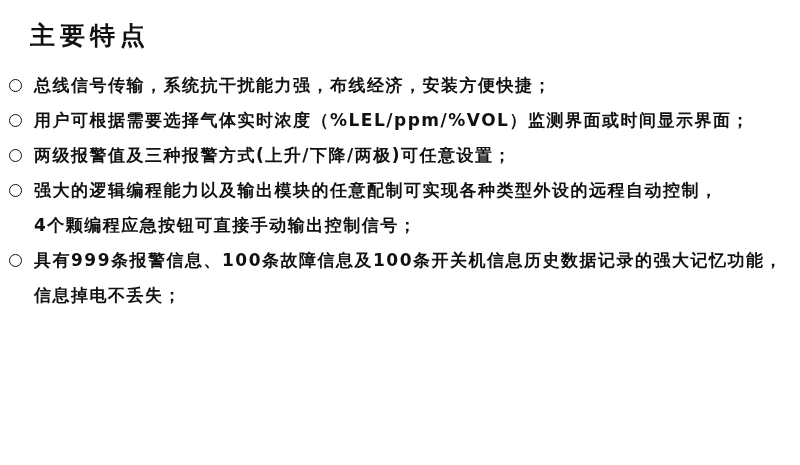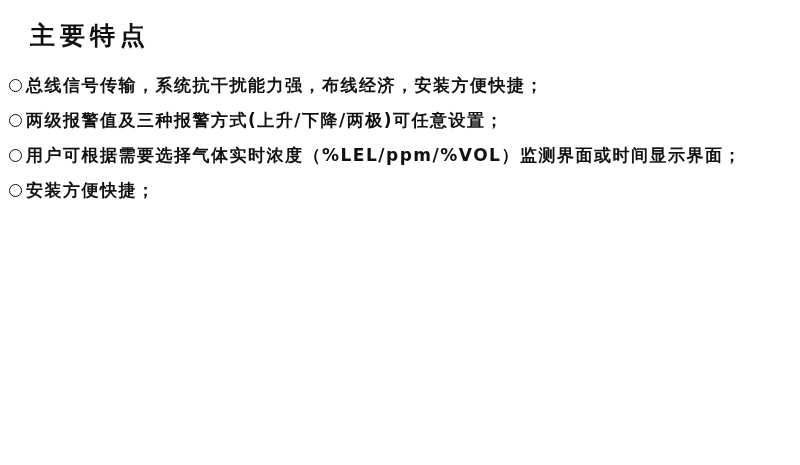--- a/index.html
+++ b/index.html
@@ -33,21 +33,21 @@
     flex: 0 0 auto;
     width: 13px;
     height: 13px;
     border: 1.6px solid #111111;
     border-radius: 50%;
     margin: 11px 0 0 9px;
     background: transparent;
   }
   .feature-lines {
     flex: 1 1 auto;
-    margin-left: 4px;
+    margin-left: 12px;
     padding-right: 6px;
   }
   .feature-line {
     font-size: 17px;
     font-weight: bold;
     line-height: 35px;
     letter-spacing: 1.5px;
     white-space: nowrap;
     color: #111111;
   }
@@ -61,29 +61,37 @@
   <div class="features" id="features-container">
       <div class="feature">
         <span class="bullet"></span>
         <div class="feature-lines">
           <div class="feature-line">总线信号传输，系统抗干扰能力强，布线经济，安装方便快捷；</div>
         </div>
       </div>
       <div class="feature">
         <span class="bullet"></span>
         <div class="feature-lines">
+          <div class="feature-line">用户可根据需要选择气体实时浓度（%LEL/ppm/%VOL）监测界面或时间显示界面；</div>
+        </div>
+      </div>
+      <div class="feature">
+        <span class="bullet"></span>
+        <div class="feature-lines">
           <div class="feature-line">两级报警值及三种报警方式(上升/下降/两极)可任意设置；</div>
         </div>
       </div>
       <div class="feature">
         <span class="bullet"></span>
         <div class="feature-lines">
-          <div class="feature-line">用户可根据需要选择气体实时浓度（%LEL/ppm/%VOL）监测界面或时间显示界面；</div>
+          <div class="feature-line">强大的逻辑编程能力以及输出模块的任意配制可实现各种类型外设的远程自动控制，</div>
+          <div class="feature-line">4个颗编程应急按钮可直接手动输出控制信号；</div>
         </div>
       </div>
       <div class="feature">
         <span class="bullet"></span>
         <div class="feature-lines">
-          <div class="feature-line">安装方便快捷；</div>
+          <div class="feature-line">具有999条报警信息、100条故障信息及100条开关机信息历史数据记录的强大记忆功能，</div>
+          <div class="feature-line">信息掉电不丢失；</div>
         </div>
       </div>
     </div>
 </div>
 
 </body></html>

